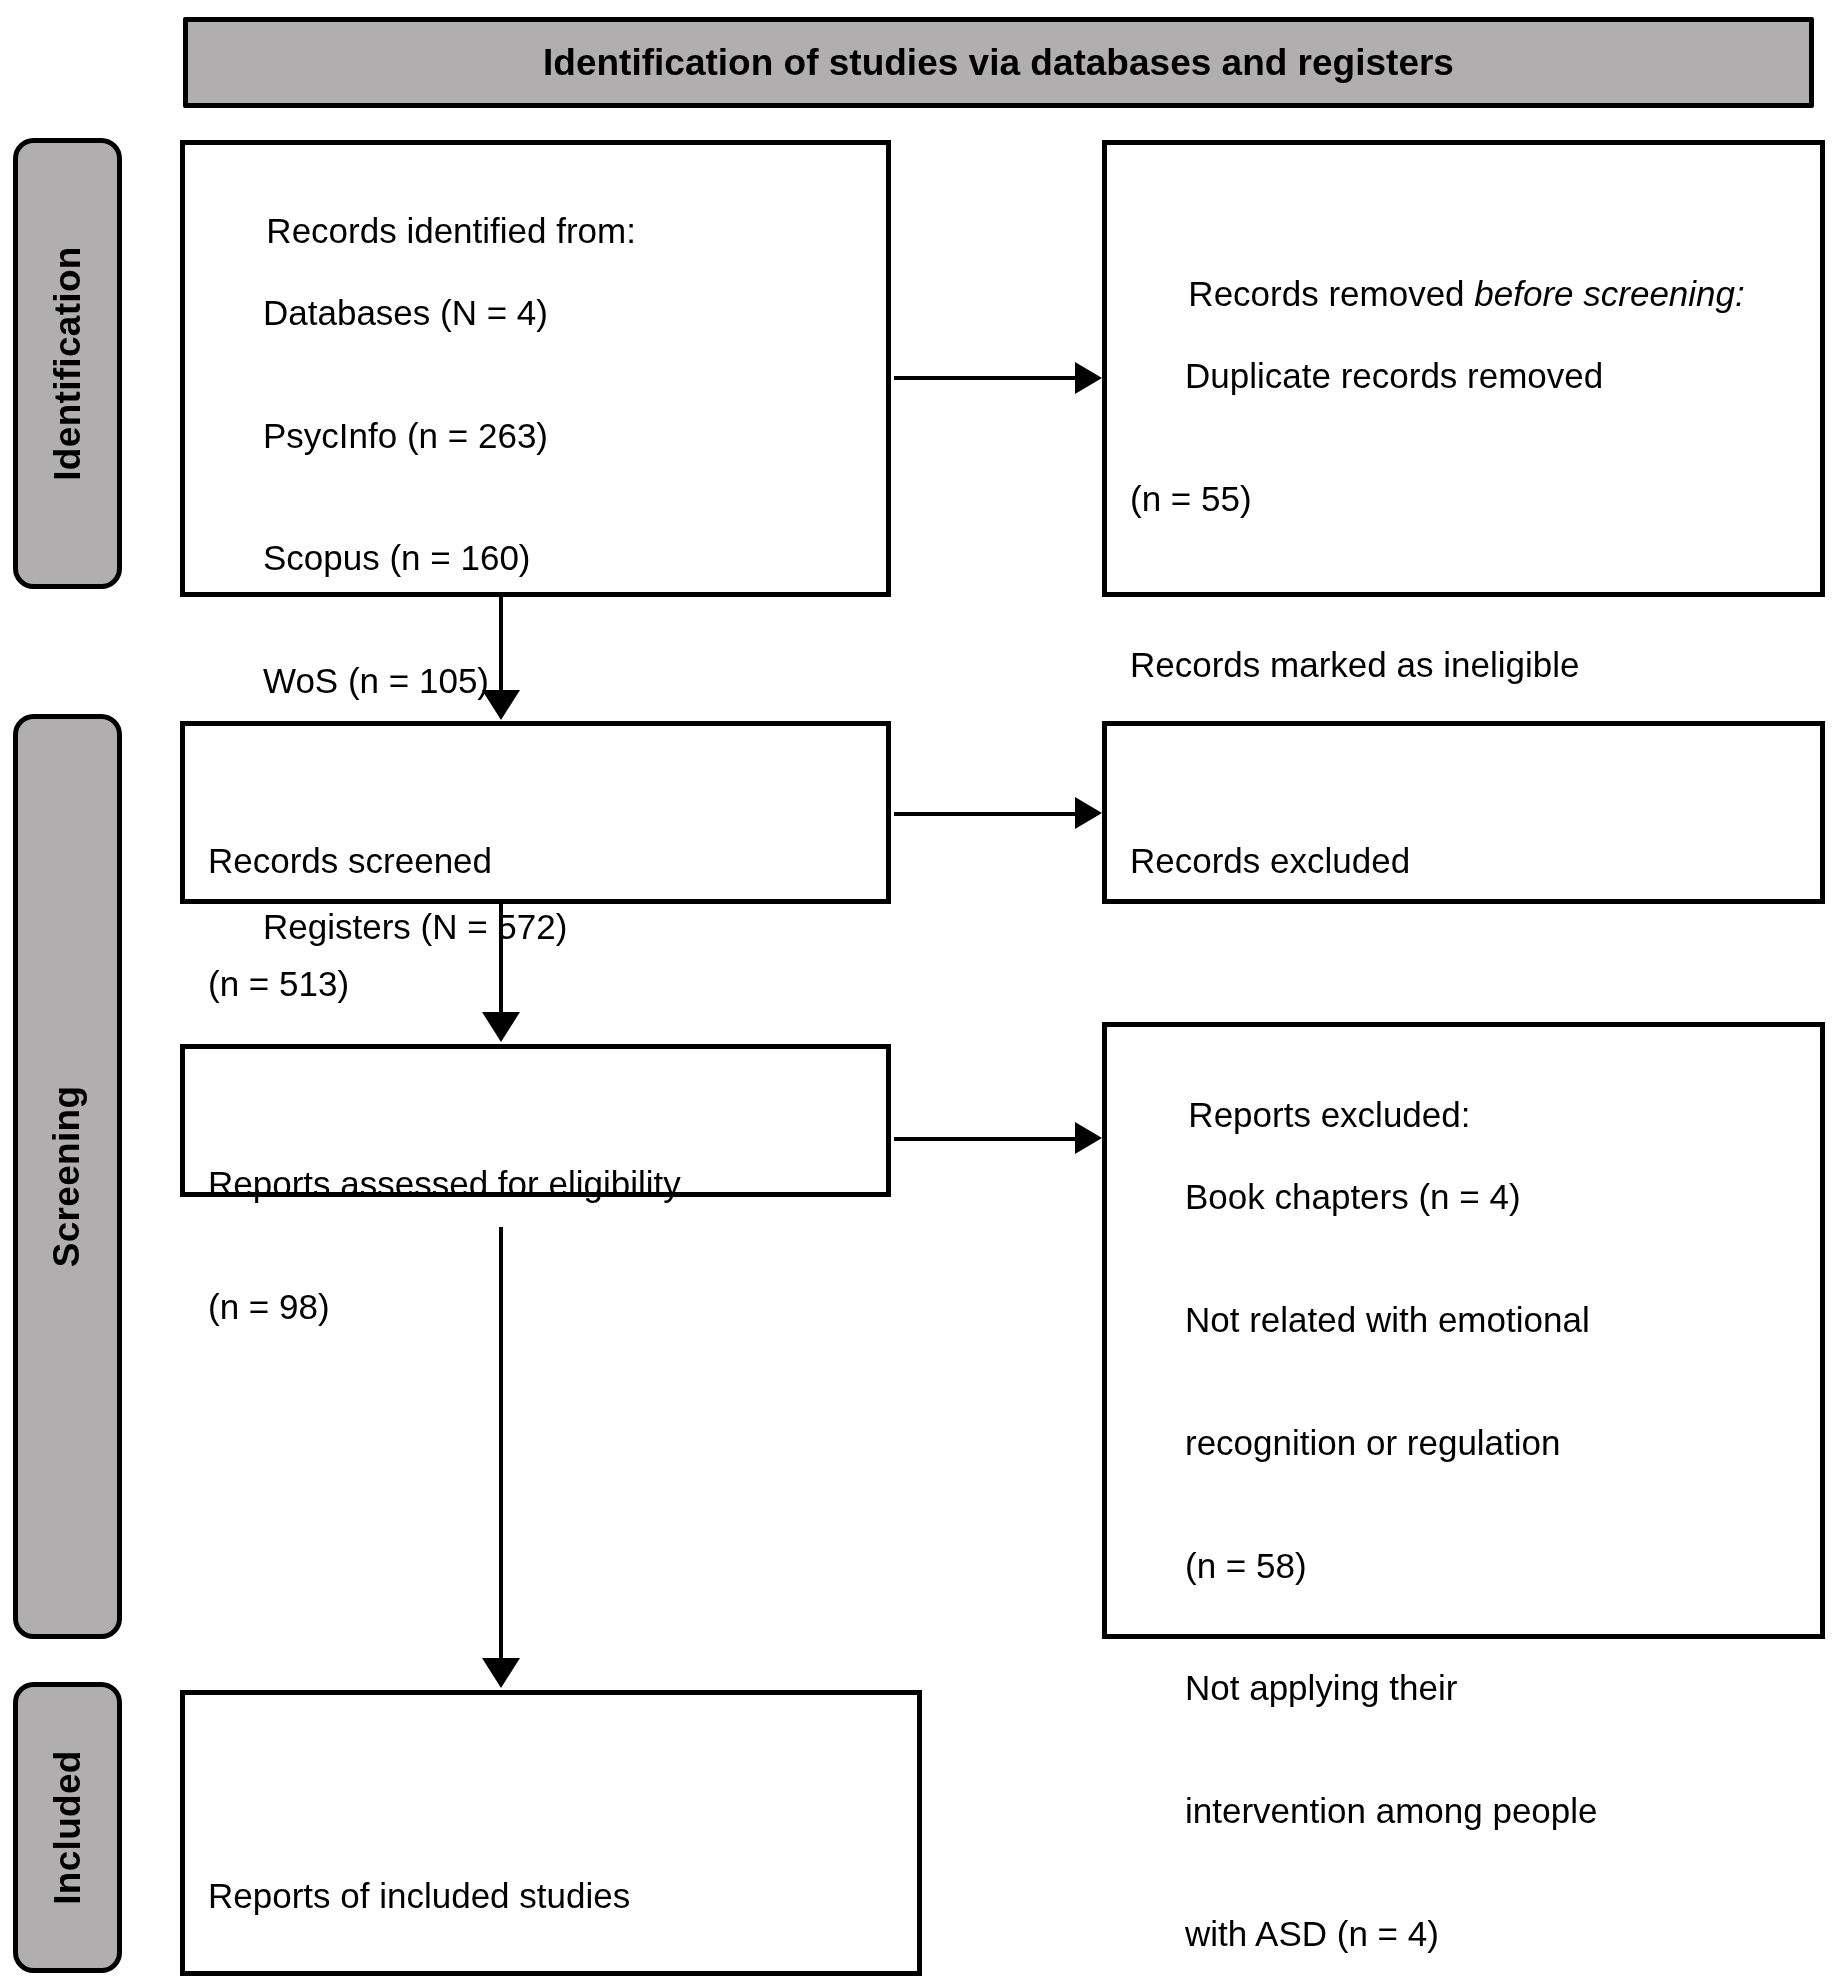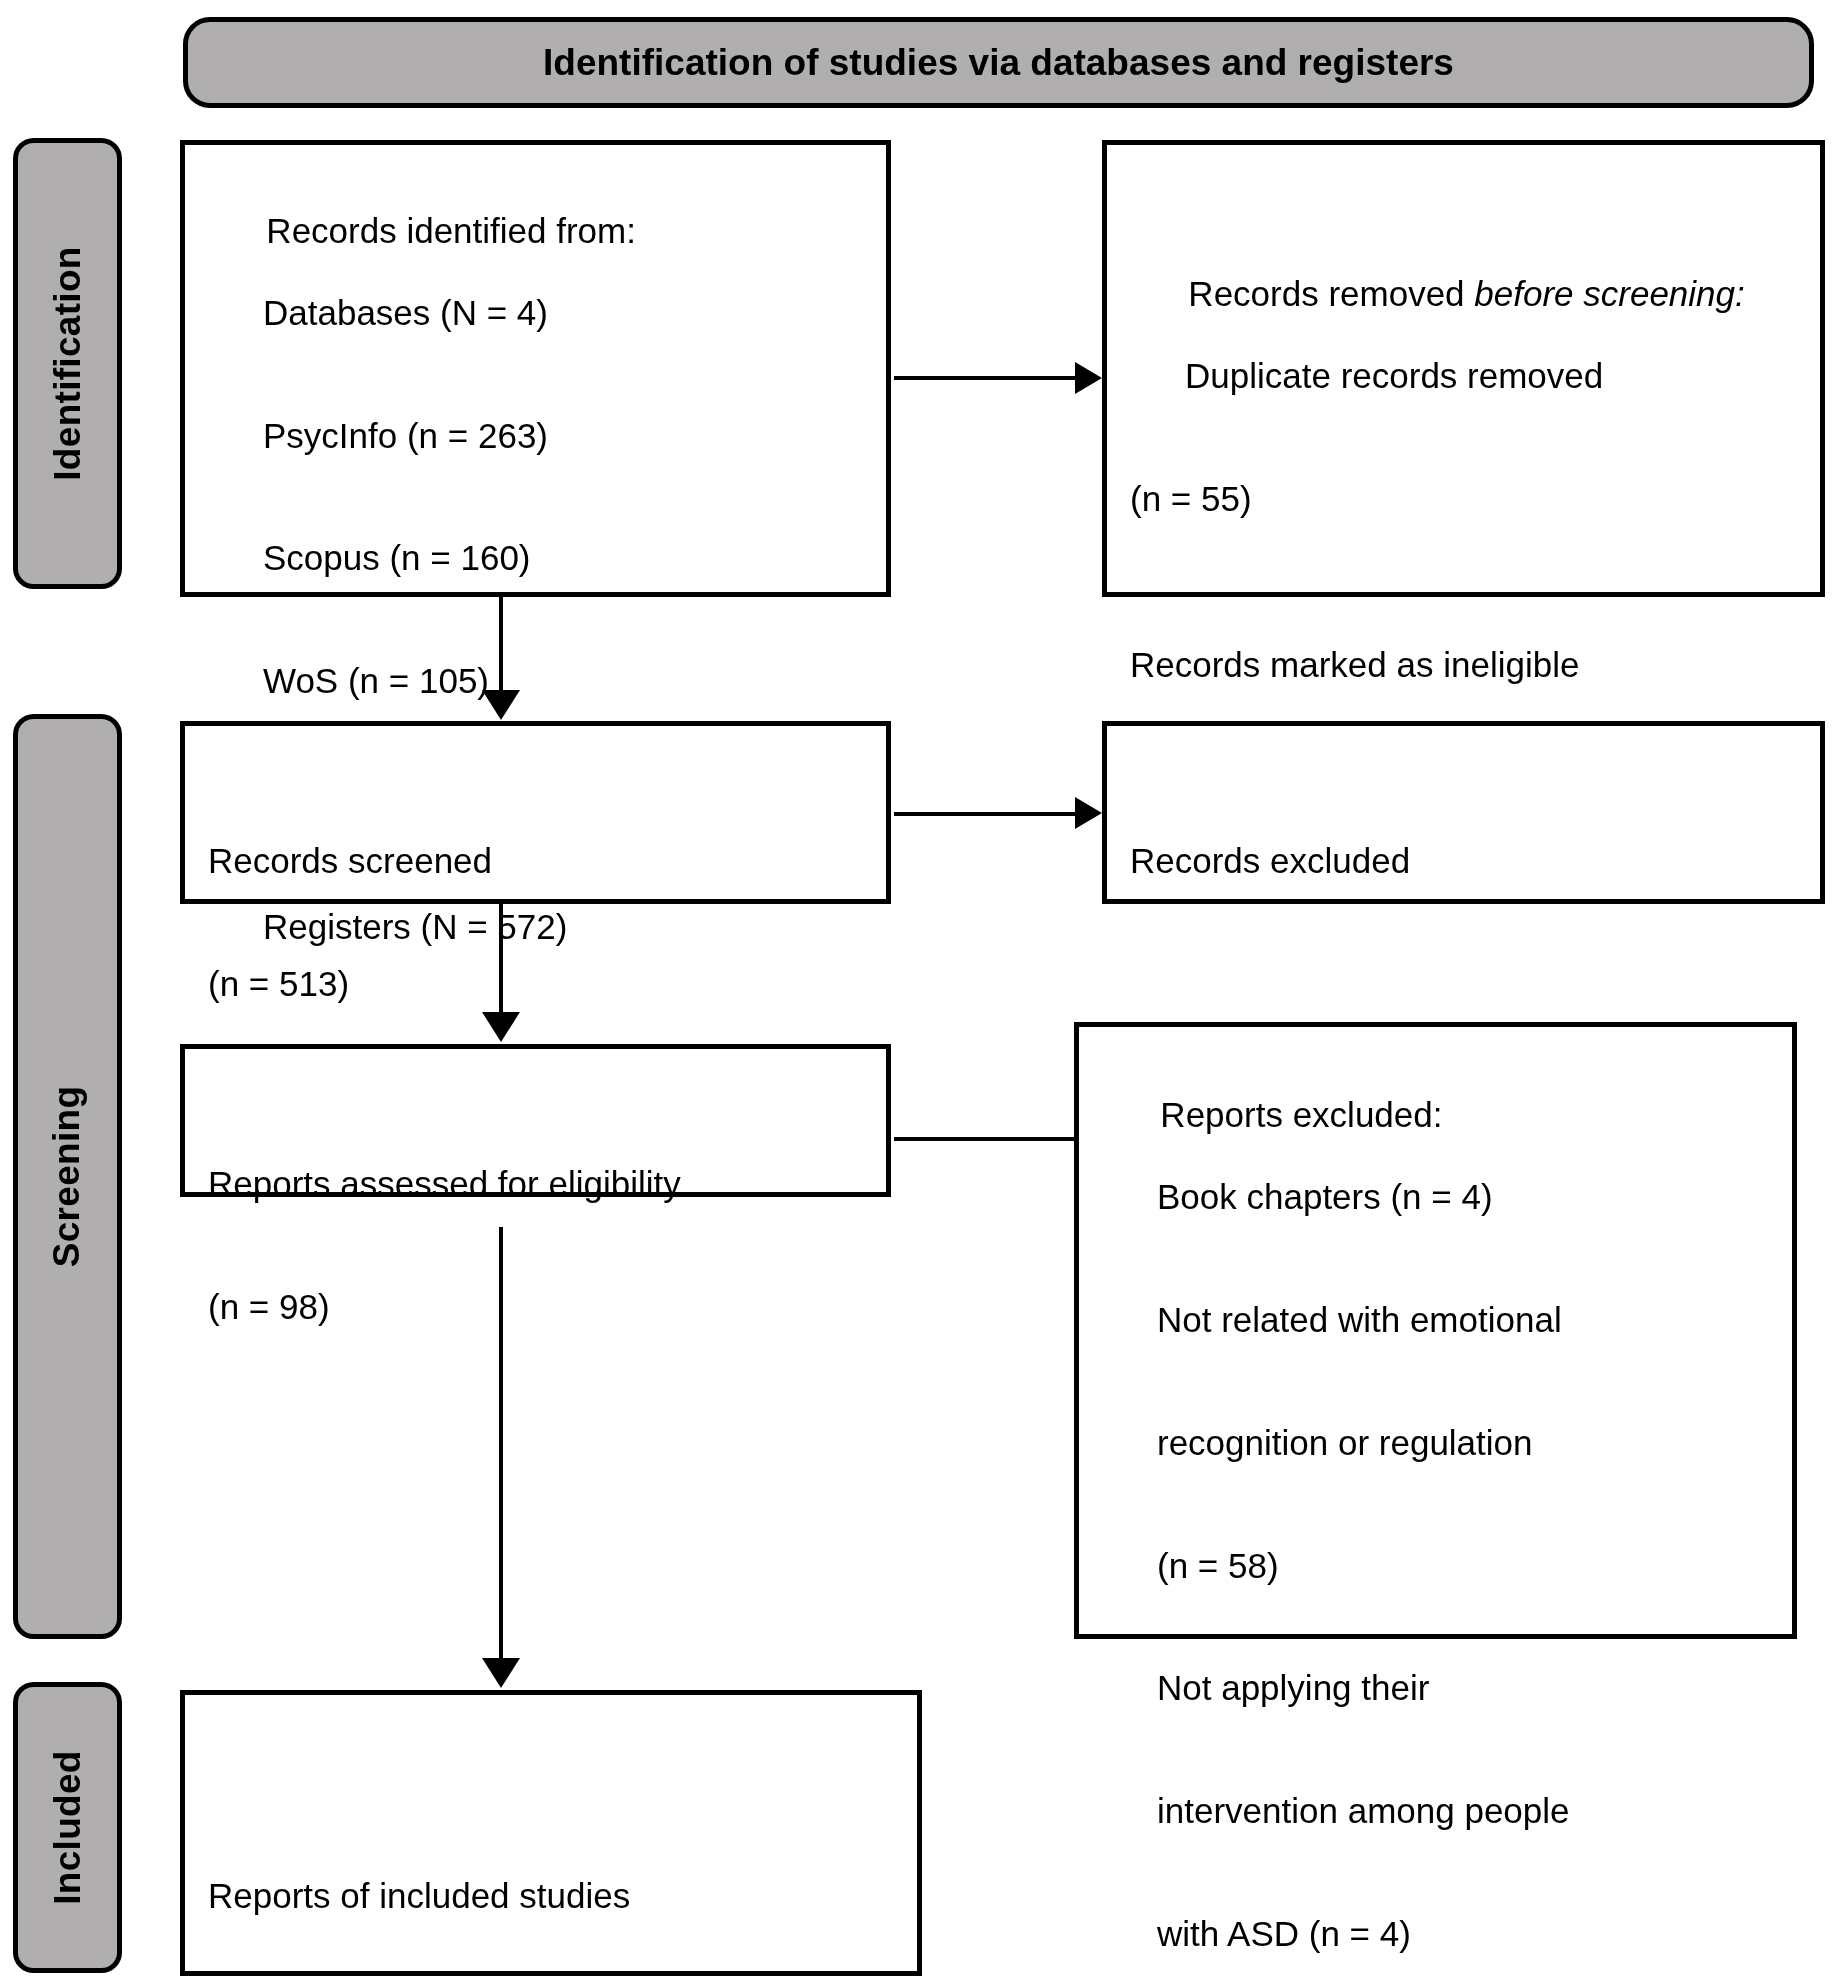--- a/index.html
+++ b/index.html
@@ -32,21 +32,21 @@
     font-weight:bold;
     font-size:37px;
     letter-spacing:0.3px;
     line-height:1;
   }
   
   .banner{
     position:absolute;
     background:#b0aeae;
     border:5.1px solid #000;
-    border-radius:27px;
+    border-radius:2px;
     box-sizing:border-box;
     display:flex;
     align-items:center;
     justify-content:center;
   }
   .banner-title{
     font-weight:bold;
     font-size:37px;
     line-height:1;
   }
@@ -154,21 +154,21 @@
   <div class="box" style="left:180px; top:1044px; width:711px; height:153px;">
     <div class="box-text" style="padding-top:8px;">
       <span style="display:block;">Reports assessed for eligibility</span>
       <span style="display:block;">(n = 98)</span>
     </div>
   </div>
 
   <div class="h-line" style="left:894px; top:1137px; width:183px;"></div>
   <div class="arrow-right" style="left:1075px; top:1122px;"></div>
 
-  <div class="box" style="left:1074px; top:1022px; width:723px; height:617px;">
+  <div class="box" style="left:1102px; top:1022px; width:723px; height:617px;">
     <div class="box-text" style="padding-top:2.3px;">
       <span>Reports excluded:</span>
       <span class="ind">Book chapters (n = 4)</span>
       <span class="ind">Not related with emotional</span>
       <span class="ind">recognition or regulation</span>
       <span class="ind">(n = 58)</span>
       <span class="ind">Not applying their</span>
       <span class="ind">intervention among people</span>
       <span class="ind">with ASD (n = 4)</span>
       

